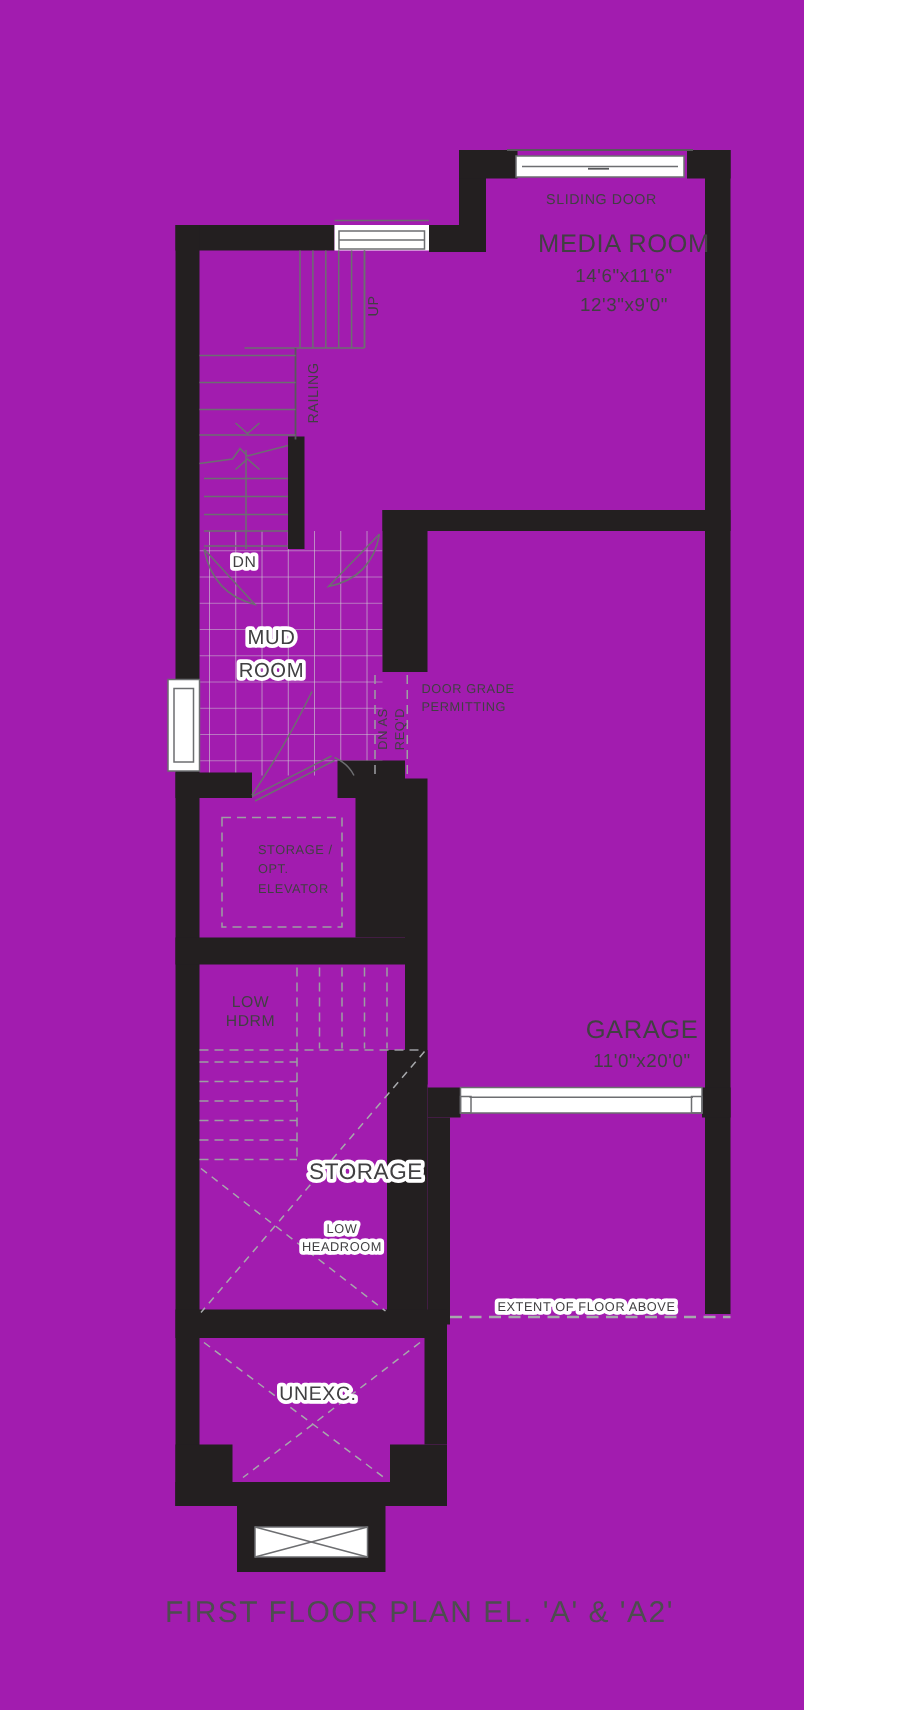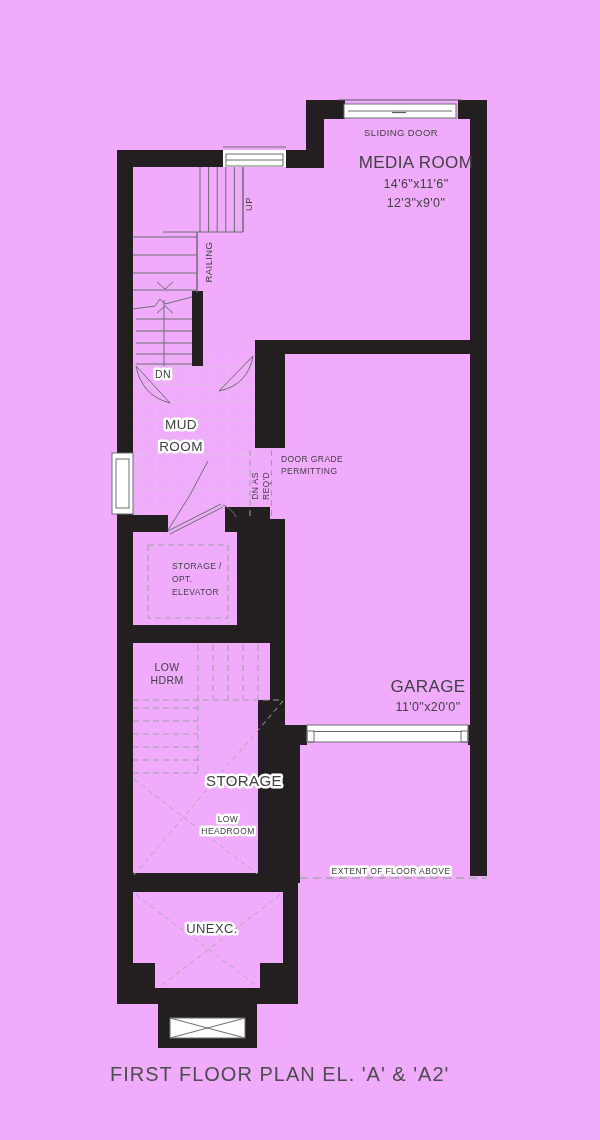--- a/index.html
+++ b/index.html
@@ -1,16 +1,16 @@
 <!DOCTYPE html>
 <html><head>
 <meta charset="utf-8">
 <style>
   html,body{margin:0;padding:0;background:#ffffff;}
-  .canvas{position:relative;width:600px;height:1140px;background:#f0abfc;overflow:hidden;
+  .canvas{position:relative;width:536px;height:1140px;background:#a21caf;overflow:hidden;
           font-family:"Liberation Sans", sans-serif;}
   svg{display:block;}
   .wall{fill:#231f20;stroke:none;}
   .ln{stroke:#6d6e71;stroke-width:1;fill:none;}
   .ln2{stroke:#58595b;stroke-width:1.2;fill:none;}
   .dash{stroke:#9d9fa2;stroke-width:1;fill:none;stroke-dasharray:6 4;}
   .dashx{stroke:#a7a9ac;stroke-width:1;fill:none;stroke-dasharray:5 4;}
   .extent{stroke:#a7a9ac;stroke-width:1.6;fill:none;stroke-dasharray:8 5;}
   .grid{stroke:#d0d1d3;stroke-width:.8;fill:none;}
   .whitefill{fill:#ffffff;}

